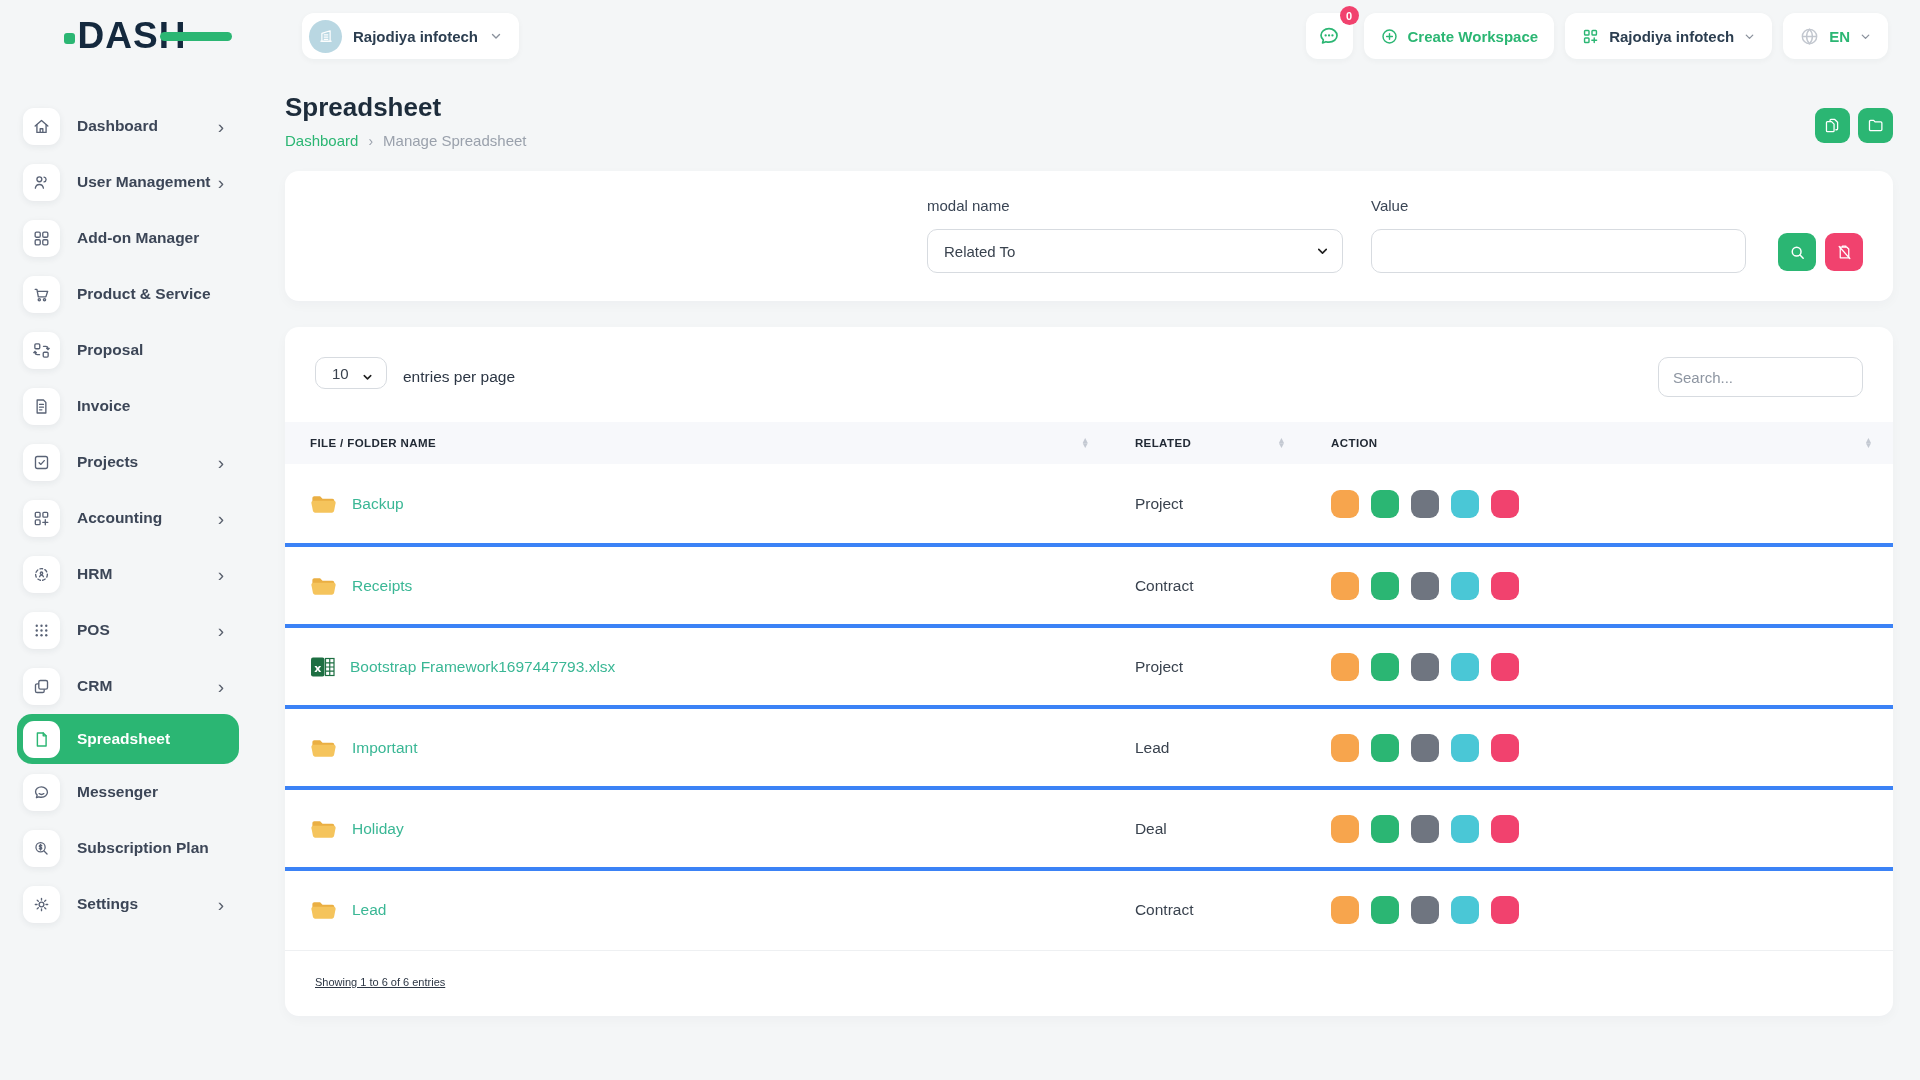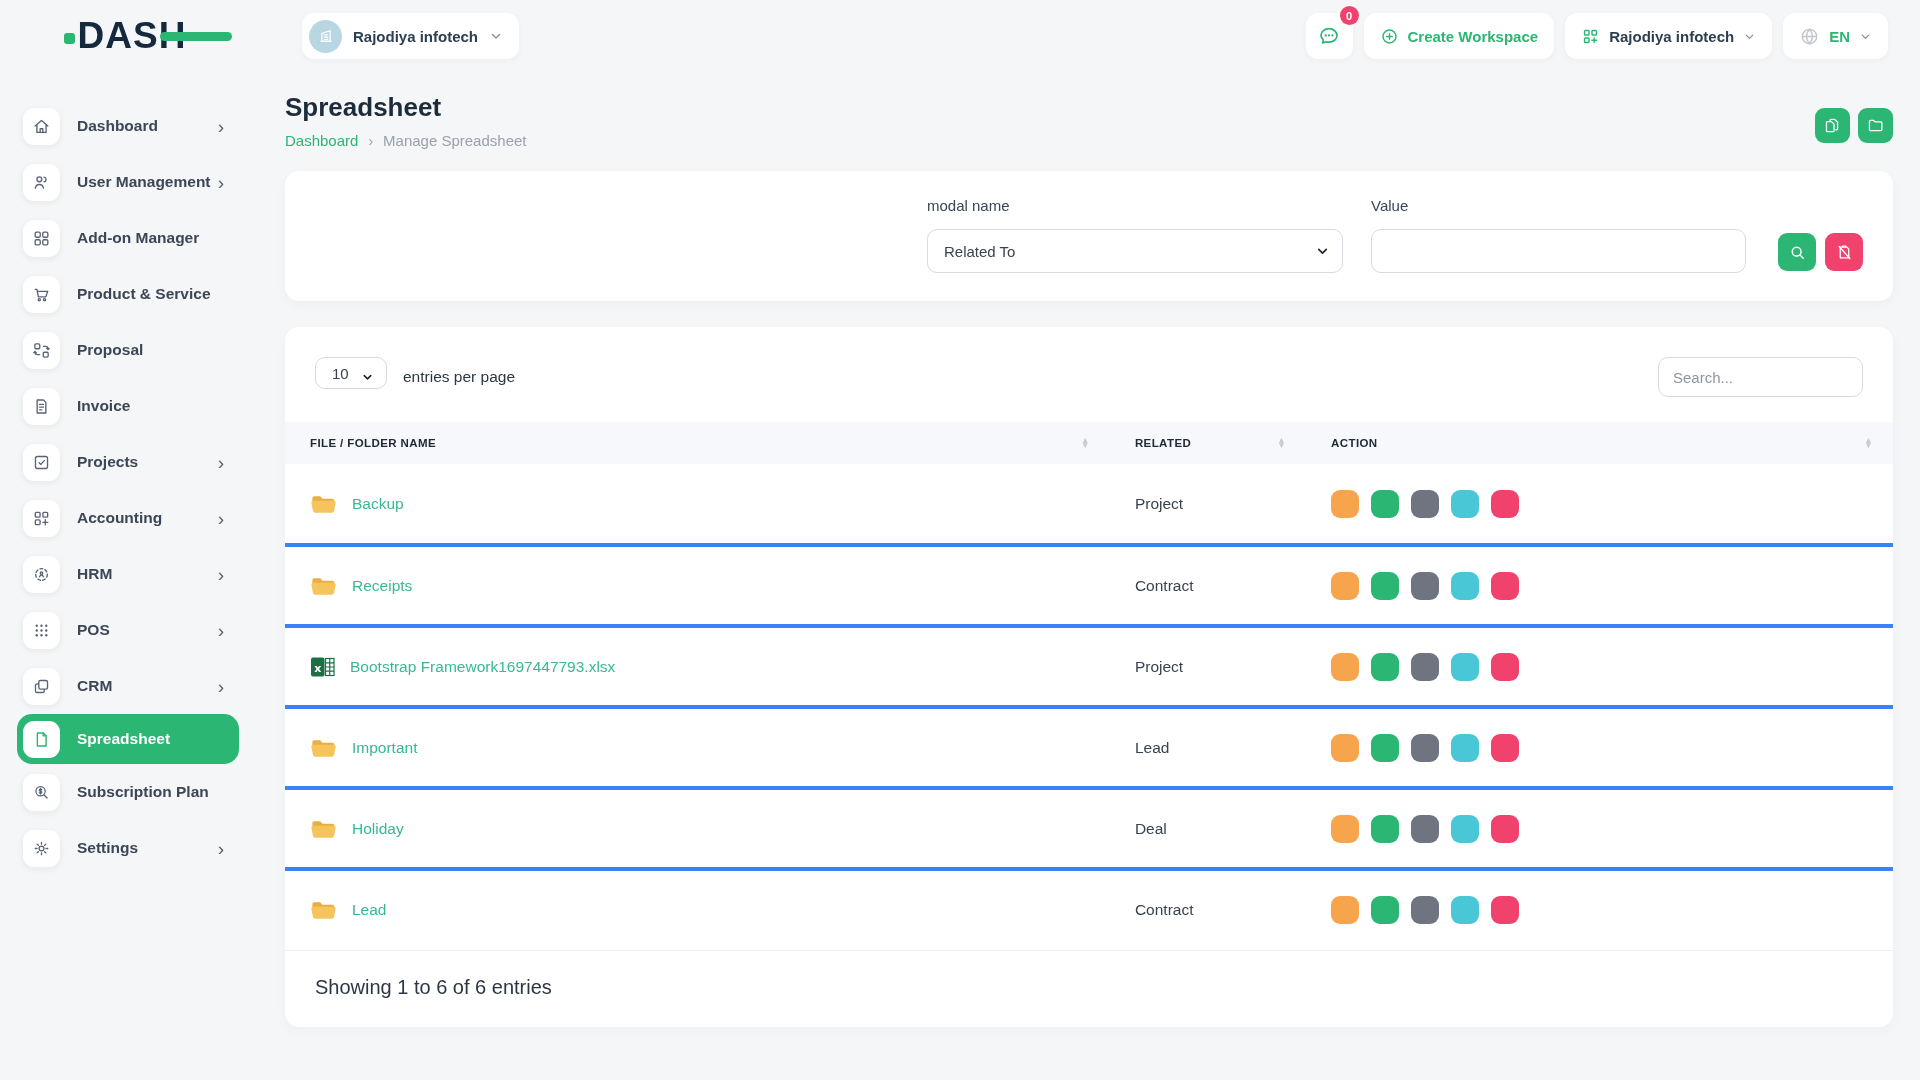--- a/index.html
+++ b/index.html
@@ -77,21 +77,21 @@
   .sorter { display:flex; flex-direction:column; line-height:.62; color:#c4c9d2; font-size:8.5px; margin-left:8px; }
   tbody td { height:81px; border-bottom:4px solid #3b82f6; padding-left:25px; font-size:15.5px; color:#39424e; }
   tbody tr:last-child td { border-bottom:1px solid #eef0f2; }
   .name-cell { display:flex; align-items:center; gap:15px; }
   .file-link { color:#3ab795; cursor:pointer; text-decoration:none; }
   .row-icon { display:flex; flex-shrink:0; }
   .actions { display:flex; gap:12px; }
   .act-btn { width:28px; height:28px; border:none; border-radius:9px; display:flex; align-items:center; justify-content:center; color:#fff; cursor:pointer; }
   .act-view { background:#f7a54d; } .act-share { background:#2bb673; } .act-file { background:#6f7580; }
   .act-edit { background:#4ac7d6; } .act-delete { background:#f1426e; }
-  .tc-footer { padding:25px 30px 0; font-size:20px; color:#2c3644; }
+  .tc-footer { padding:25px 30px 0; font-size:11px; color:#2c3644;text-decoration:underline; }
   svg { display:block; }
 </style>
 </head>
 <body>
 
 <div class="app">
 
   <header class="topbar">
     <div class="logo-area">
       <div class="logo">
@@ -313,20 +313,30 @@
     <span class="tile">
               <svg width="19" height="19" viewBox="0 0 24 24" fill="none" stroke="currentColor" stroke-width="1.8" stroke-linecap="round" stroke-linejoin="round">
                 <path d="M6.8 3.8h7.4l3.6 3.6v12.8H6.8z"></path>
                 <path d="M14.2 3.8v3.6h3.6"></path>
               </svg>
             </span>
     <span class="side-label">Spreadsheet</span>
     <span class="side-chev" style="visibility: hidden;">›</span>
   </div>
 
+  <div class="side-item">
+    <span class="tile">
+              <svg width="19" height="19" viewBox="0 0 24 24" fill="none" stroke="currentColor" stroke-width="1.7" stroke-linecap="round" stroke-linejoin="round">
+                <path d="M12 4.8c-4.2 0-7.5 2.8-7.5 6.2 0 1.7.8 3.2 2 4.3L5.6 18.6l3.1-1.2c1 .4 2.1.6 3.3.6 4.2 0 7.5-2.8 7.5-6.2S16.2 4.8 12 4.8z"></path>
+                <path d="M9 13.4c.8.7 1.9 1.1 3 1.1s2.2-.4 3-1.1"></path>
+              </svg>
+            </span>
+    <span class="side-label">Messenger</span>
+    <span class="side-chev" style="visibility: hidden;">›</span>
+  </div>
 
   <div class="side-item">
     <span class="tile">
               <svg width="19" height="19" viewBox="0 0 24 24" fill="none" stroke="currentColor" stroke-width="1.6" stroke-linecap="round">
                 <circle cx="10.8" cy="10.4" r="5.8"></circle>
                 <path d="m15.2 15.2 3.8 3.8"></path>
                 <path d="M12.4 8.6c-.3-.5-.9-.8-1.6-.8-1 0-1.6.5-1.6 1.2 0 1.7 3.2.9 3.2 2.6 0 .7-.7 1.2-1.6 1.2-.7 0-1.3-.3-1.6-.8"></path>
                 <path d="M10.8 6.8v7.2"></path>
               </svg>
             </span>

